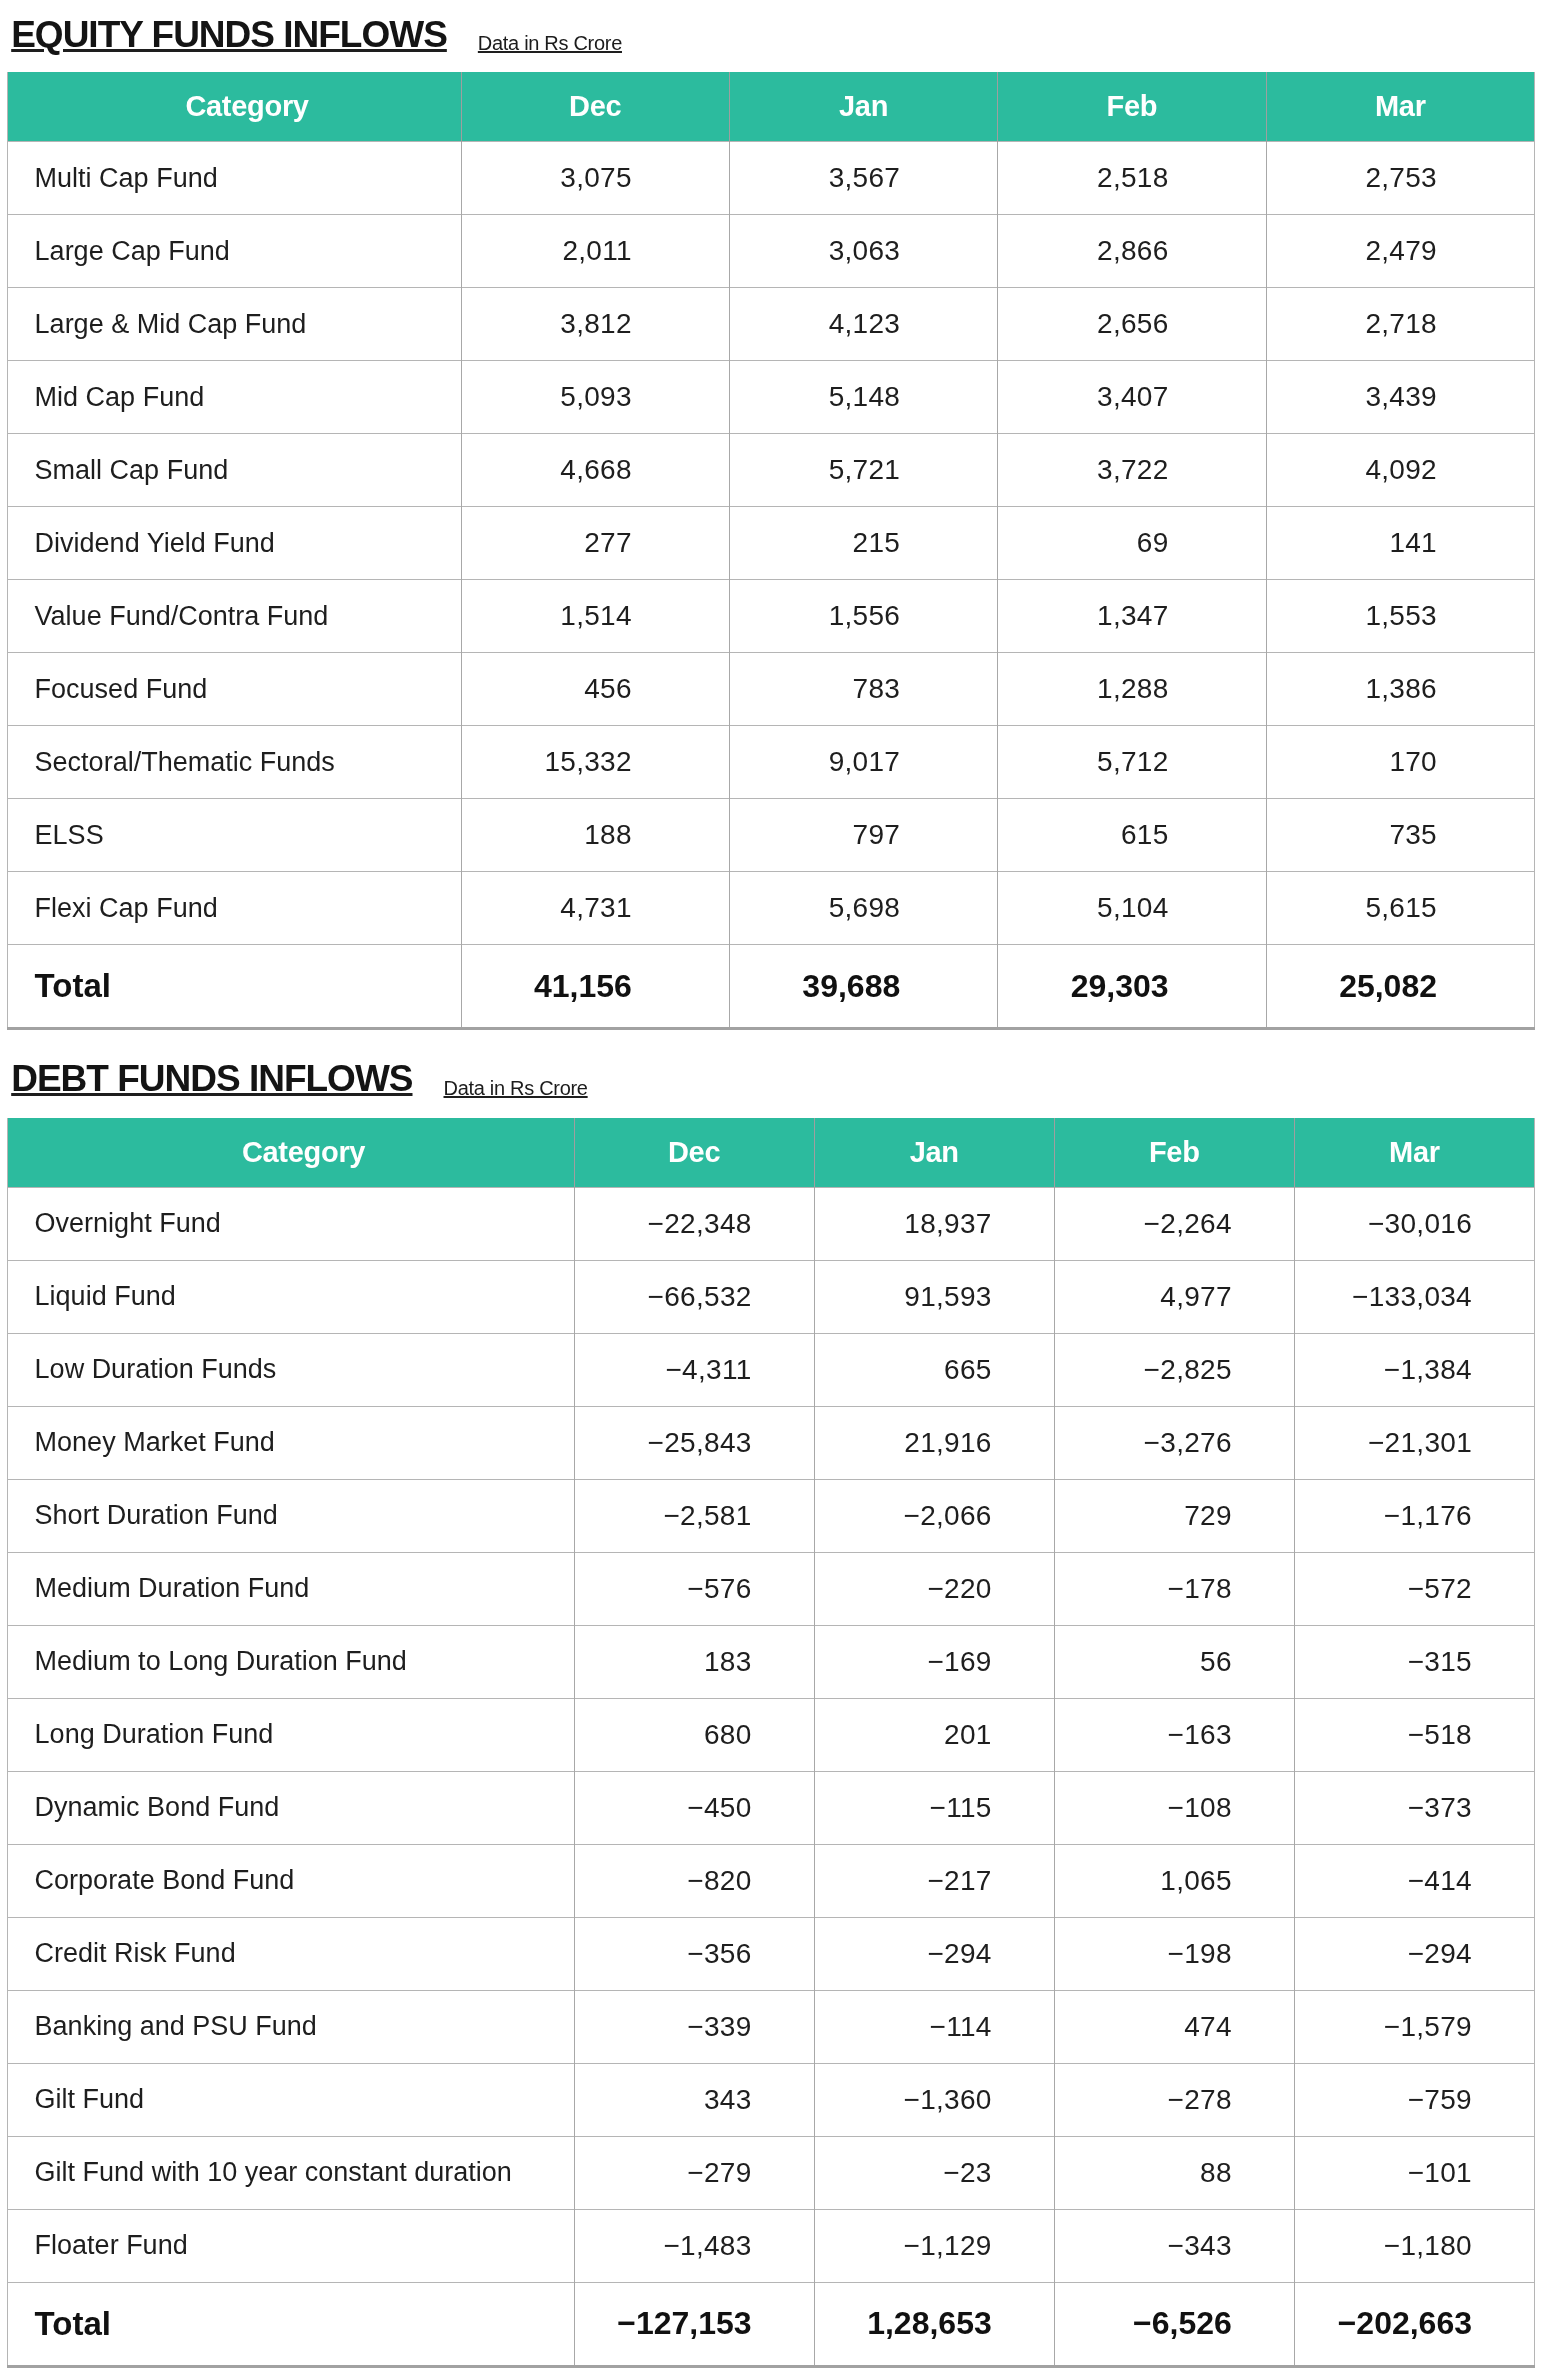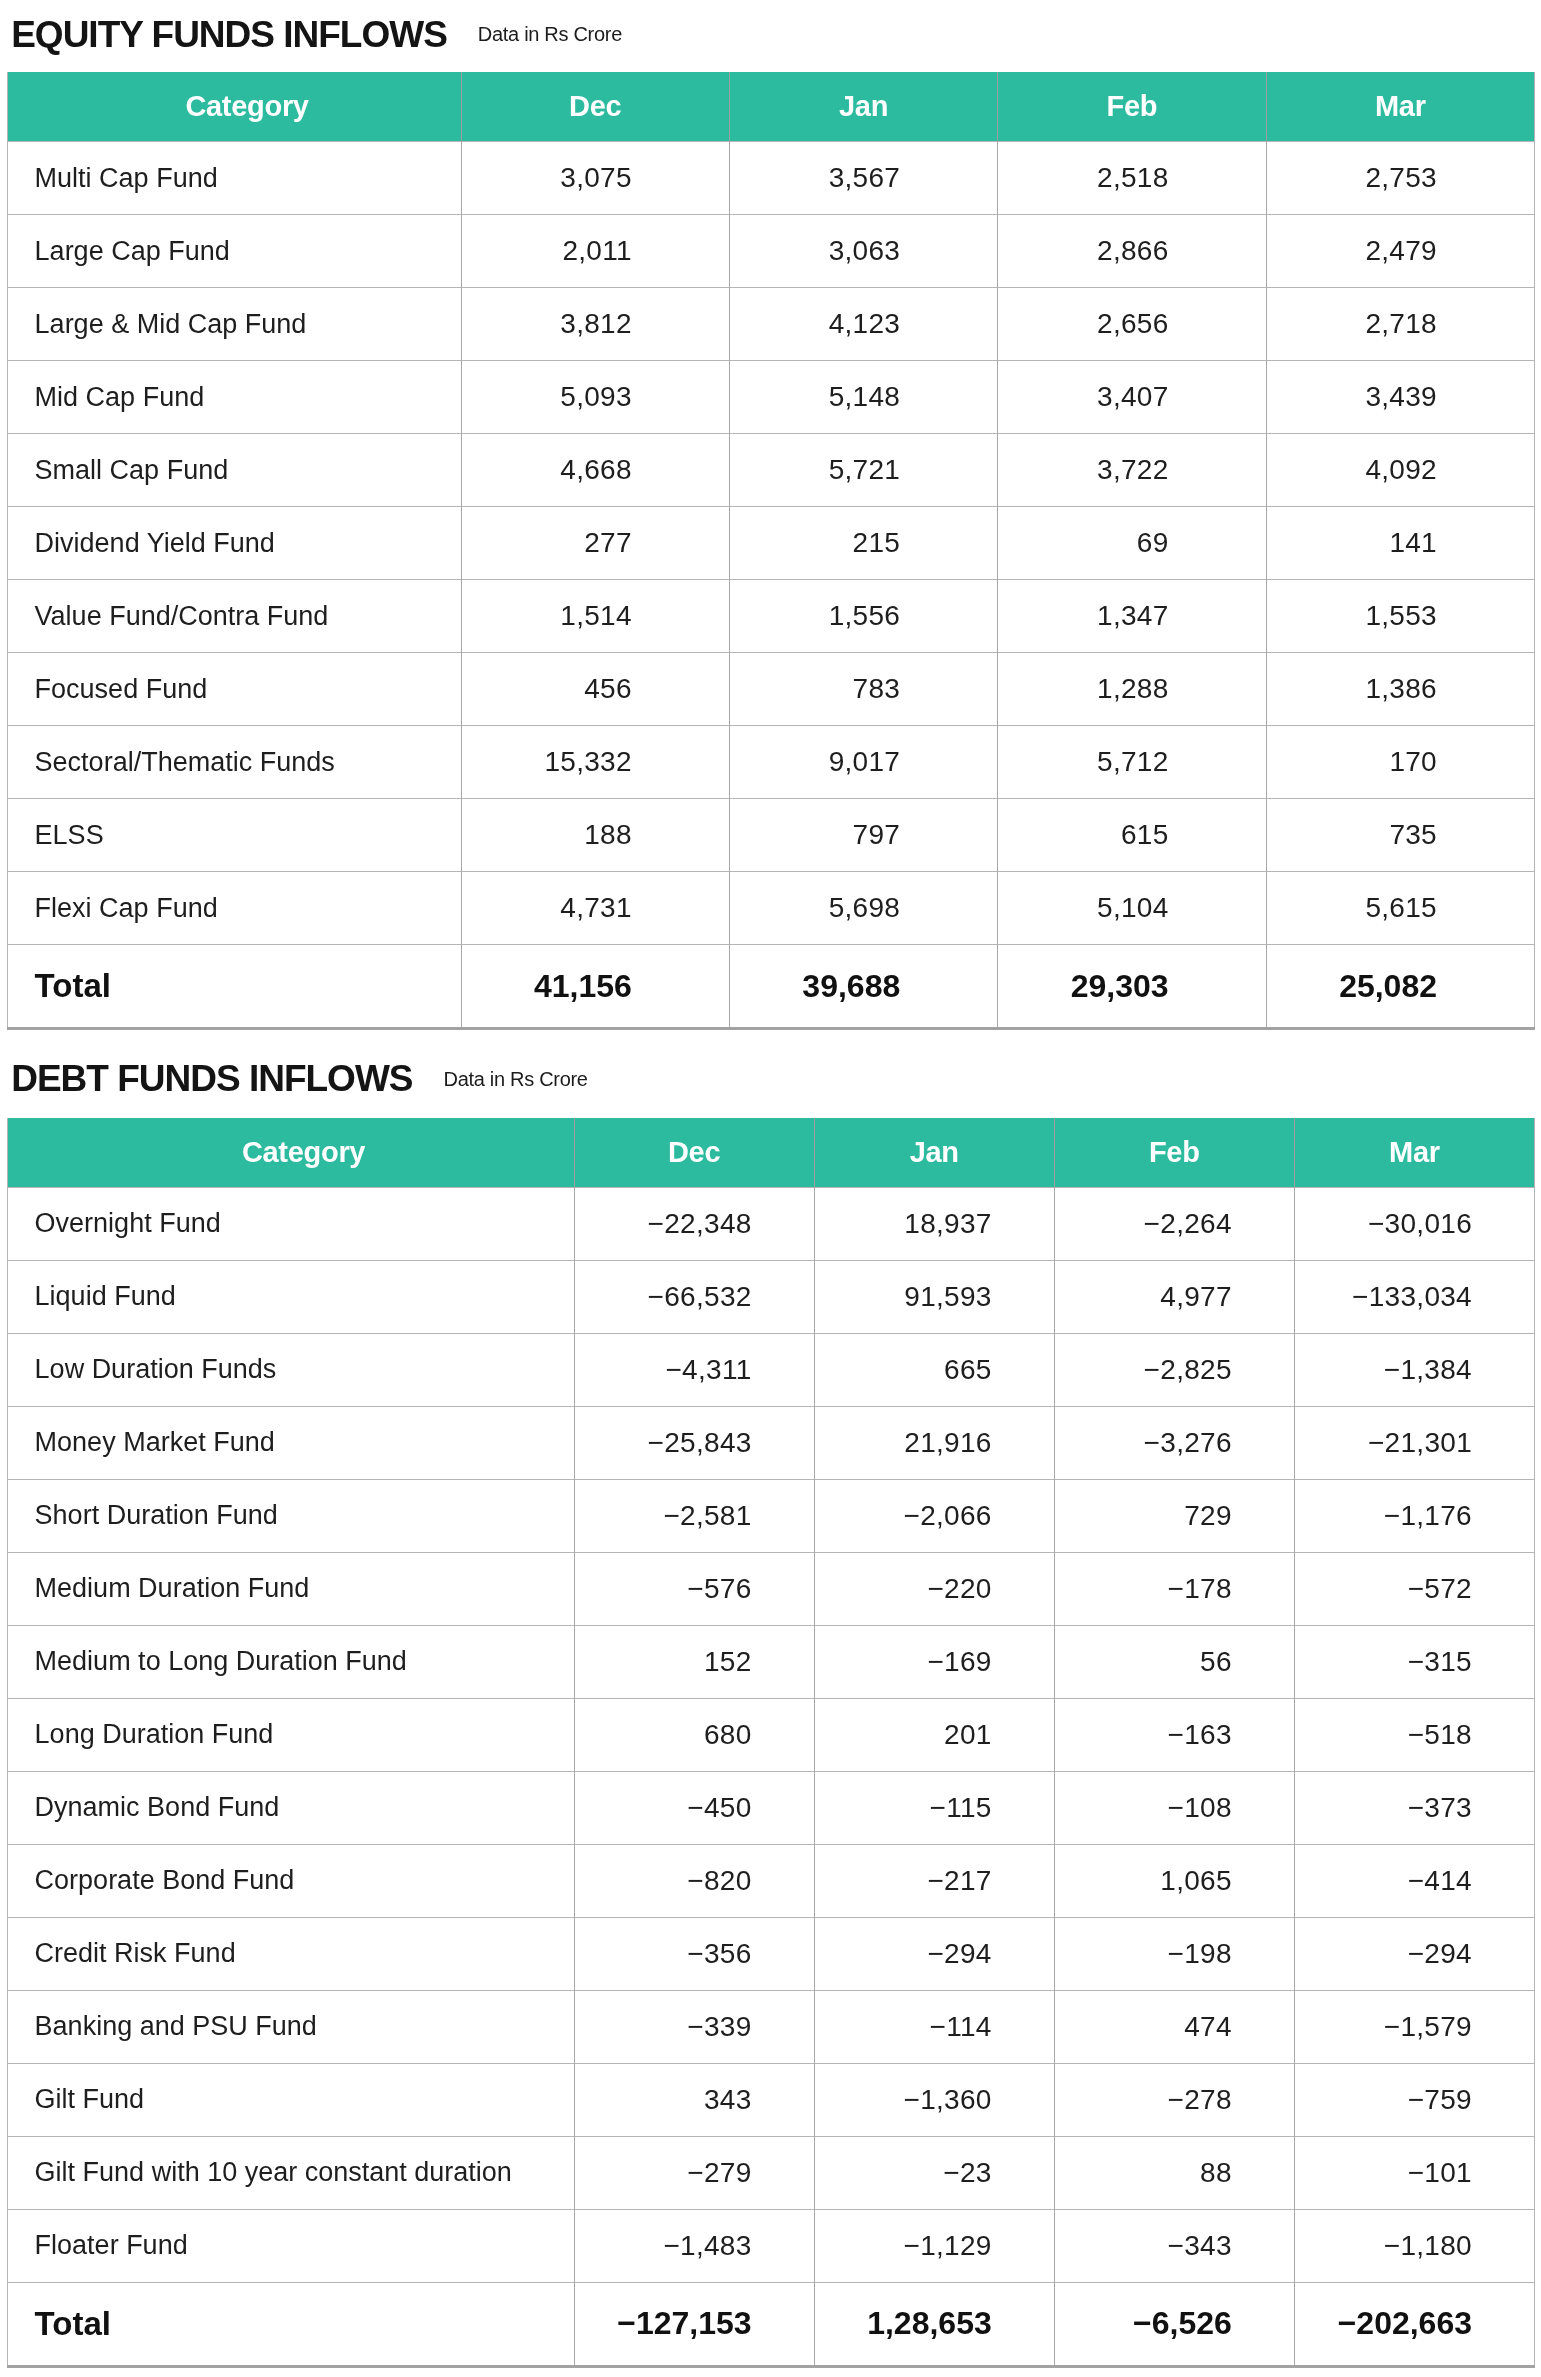--- a/index.html
+++ b/index.html
@@ -12,21 +12,22 @@
     height: 2377px;
     overflow: hidden;
     font-family: "Liberation Sans", sans-serif;
     color: #1e1e1e;
   }
   .wrap {
     padding: 0 7px;
   }
   .title-row {
     display: flex;
-    align-items: center;
+    align-items: flex-end;
+    text-decoration: underline;
   }
   .sec-equity .title-row { padding: 14px 4.2px 17px 4.2px; }
   .sec-debt   .title-row { padding: 28px 4.2px 18px 4.2px; }
   .title-row h2 {
     margin: 0;
     font-size: 37px;
     line-height: 1.12;
     font-weight: 700;
     letter-spacing: -1px;
     color: #141414;
@@ -274,21 +275,21 @@
           </tr>
           <tr>
             <td class="cat">Medium Duration Fund</td>
             <td class="num">−576</td>
             <td class="num">−220</td>
             <td class="num">−178</td>
             <td class="num">−572</td>
           </tr>
           <tr>
             <td class="cat">Medium to Long Duration Fund</td>
-            <td class="num">152</td>
+            <td class="num">183</td>
             <td class="num">−169</td>
             <td class="num">56</td>
             <td class="num">−315</td>
           </tr>
           <tr>
             <td class="cat">Long Duration Fund</td>
             <td class="num">680</td>
             <td class="num">201</td>
             <td class="num">−163</td>
             <td class="num">−518</td>

